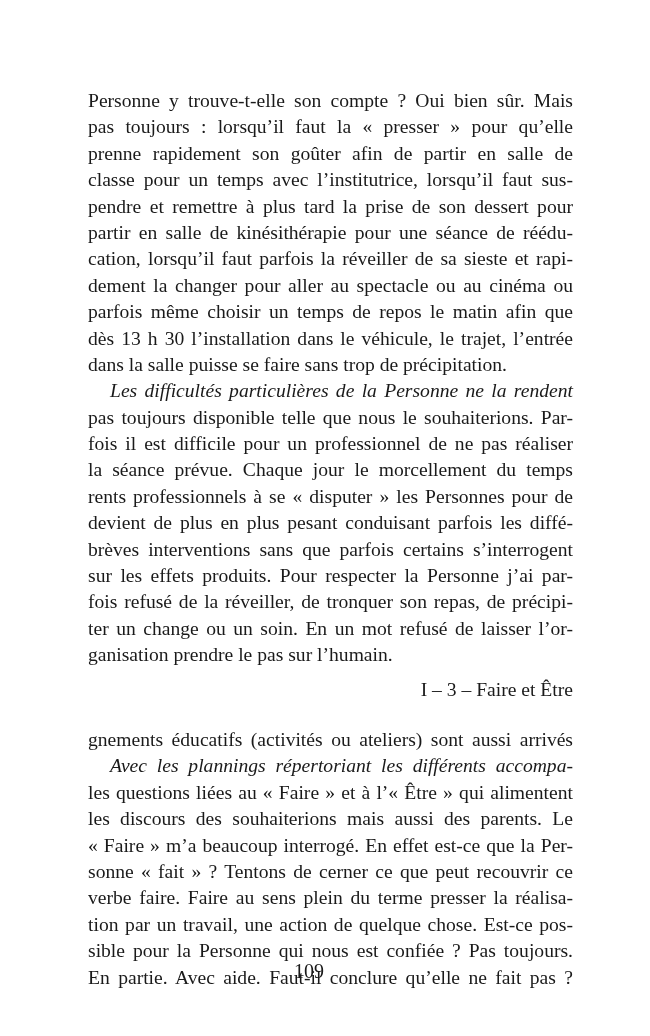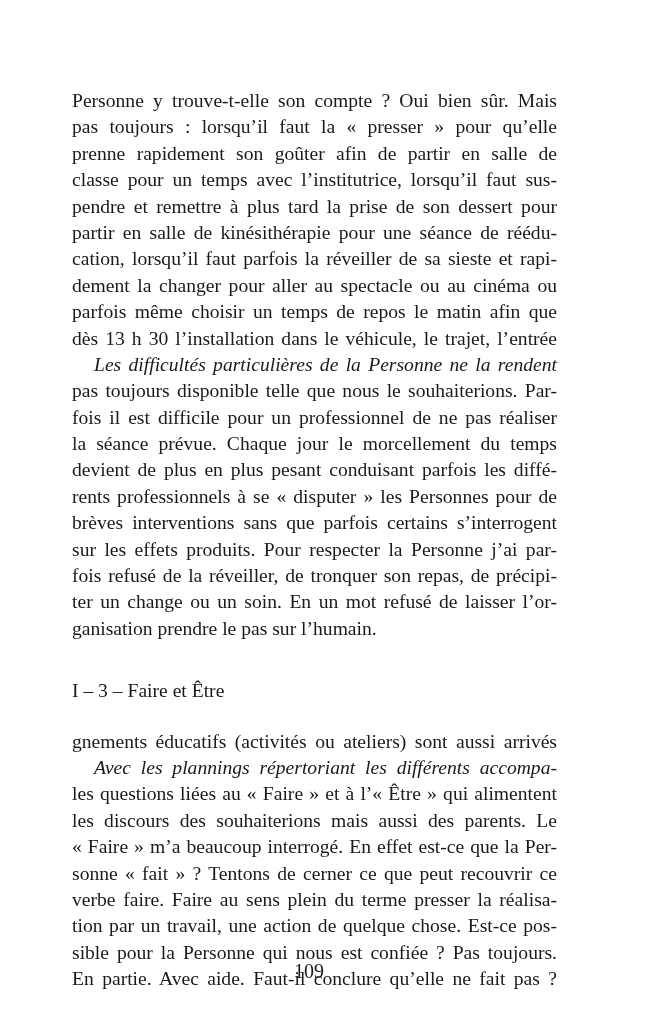--- a/index.html
+++ b/index.html
@@ -1,53 +1,54 @@
 <!DOCTYPE html>
 <html><head>
 <meta charset="utf-8">
 <style>
   html, body { margin: 0; padding: 0; background: #ffffff; }
   body { width: 650px; height: 1036px; position: relative; overflow: hidden; }
   .page {
-    position: absolute; left: 72px; top: 88px; width: 485px;
+    position: absolute; left: 88px; top: 88px; width: 485px;
     font-family: "Liberation Serif", "DejaVu Serif", serif;
     font-size: 19.6px; line-height: 26.4px; color: #1a1a1a;
   }
   .line { display: block; white-space: nowrap; text-align: justify; text-align-last: justify; height: 26.4px; }
   .line.last { text-align-last: left; }
   .indent { padding-left: 22px; font-style: italic; }
-  .heading { display: block; margin-top: 36px; margin-bottom: 24px; height: 26.4px; }
+  .heading { display: block; margin-top: 8px; margin-bottom: 24px; height: 26.4px; text-align: right; }
   .folio {
     position: absolute; left: 0; width: 618px; top: 960px; text-align: center;
     font-family: "Liberation Serif", "DejaVu Serif", serif; font-size: 20px; color: #1a1a1a;
   }
 </style>
 </head>
 <body>
 
 <div class="page">
   <div>
     <span class="line">Personne y trouve-t-elle son compte ? Oui bien sûr. Mais</span>
     <span class="line">pas toujours : lorsqu’il faut la « presser » pour qu’elle</span>
     <span class="line">prenne rapidement son goûter afin de partir en salle de</span>
     <span class="line">classe pour un temps avec l’institutrice, lorsqu’il faut sus-</span>
     <span class="line">pendre et remettre à plus tard la prise de son dessert pour</span>
     <span class="line">partir en salle de kinésithérapie pour une séance de réédu-</span>
     <span class="line">cation, lorsqu’il faut parfois la réveiller de sa sieste et rapi-</span>
     <span class="line">dement la changer pour aller au spectacle ou au cinéma ou</span>
     <span class="line">parfois même choisir un temps de repos le matin afin que</span>
     <span class="line">dès 13 h 30 l’installation dans le véhicule, le trajet, l’entrée</span>
+    <span class="line last">dans la salle puisse se faire sans trop de précipitation.</span>
   </div>
   <div>
     <span class="line indent">Les difficultés particulières de la Personne ne la rendent</span>
     <span class="line">pas toujours disponible telle que nous le souhaiterions. Par-</span>
     <span class="line">fois il est difficile pour un professionnel de ne pas réaliser</span>
     <span class="line">la séance prévue. Chaque jour le morcellement du temps</span>
+    <span class="line">rents professionnels à se « disputer » les Personnes pour de</span>
     <span class="line">devient de plus en plus pesant conduisant parfois les diffé-</span>
-    <span class="line">rents professionnels à se « disputer » les Personnes pour de</span>
     <span class="line">brèves interventions sans que parfois certains s’interrogent</span>
     <span class="line">sur les effets produits. Pour respecter la Personne j’ai par-</span>
     <span class="line">fois refusé de la réveiller, de tronquer son repas, de précipi-</span>
     <span class="line">ter un change ou un soin. En un mot refusé de laisser l’or-</span>
     <span class="line last">ganisation prendre le pas sur l’humain.</span>
   </div>
 
   <span class="heading">I – 3 – Faire et Être</span>
 
   <div>

